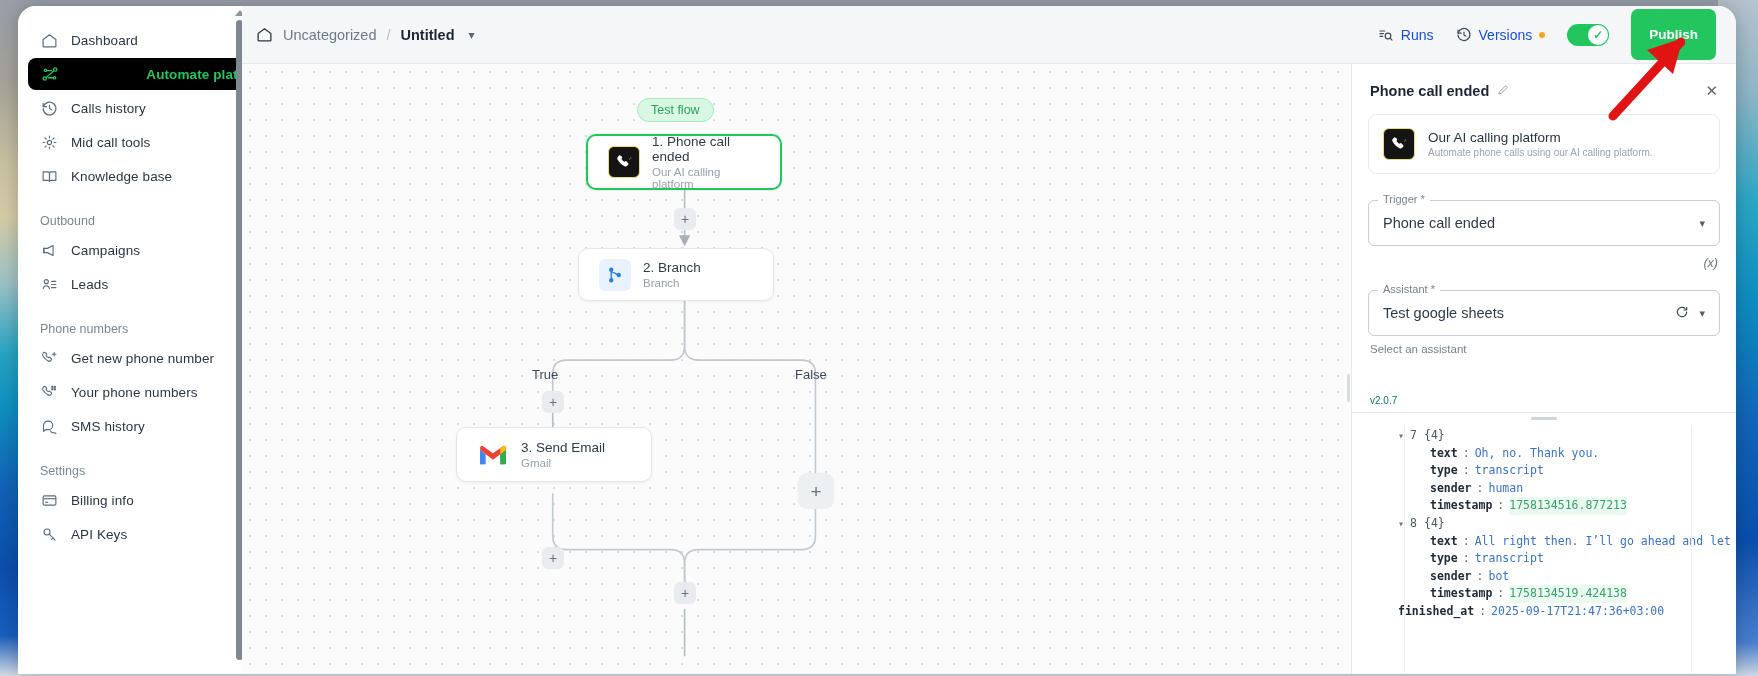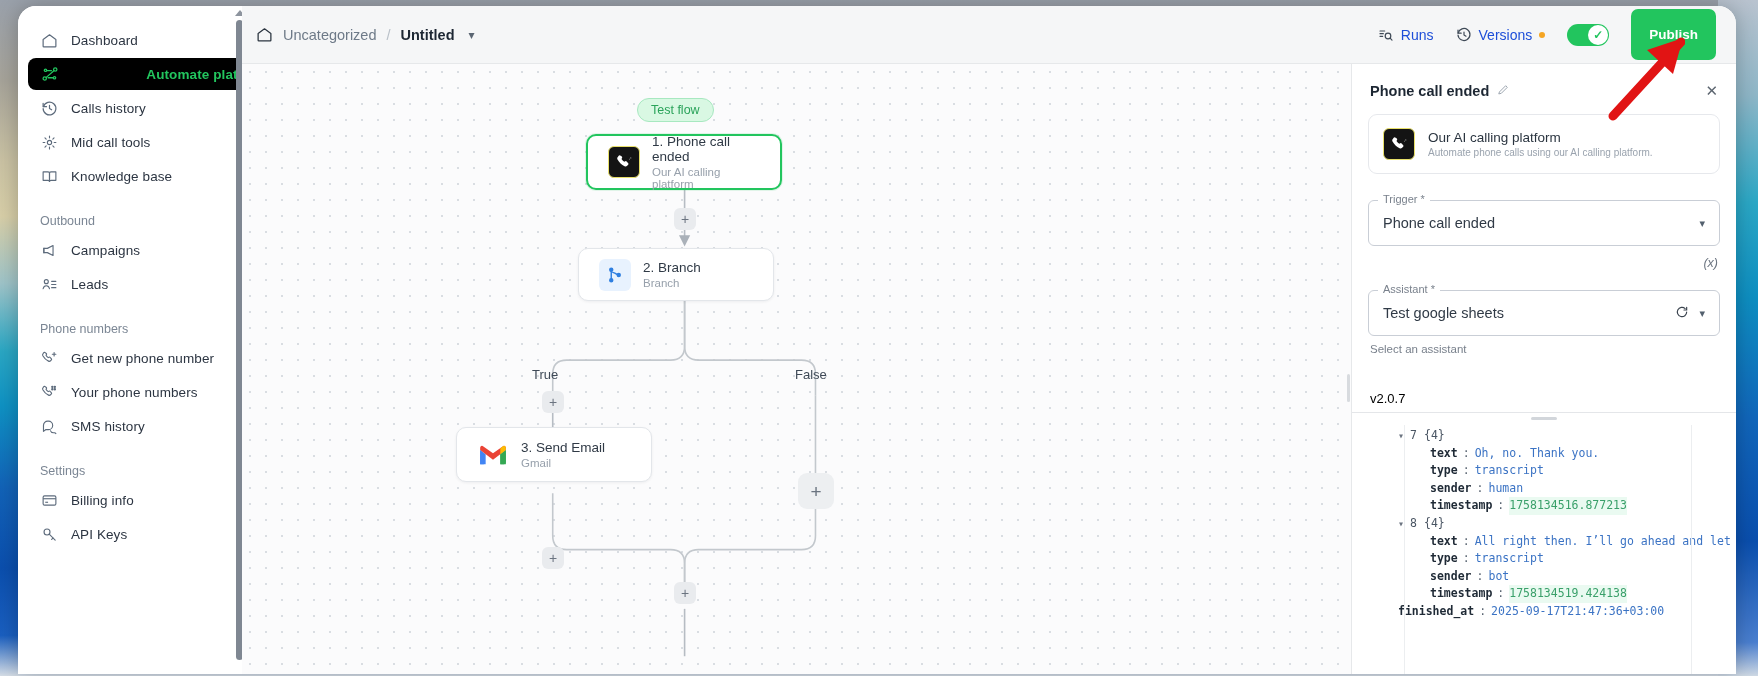--- a/index.html
+++ b/index.html
@@ -184,21 +184,21 @@
   }
   .field-legend {
     position: absolute; left: 10px; top: -7px; background: #fff;
     padding: 0 5px; font-size: 11px; color: #79818c;
   }
   .field-caret { margin-left: auto; color: #53606e; font-size: 11px; }
   .field-refresh { margin-left: auto; color: #3a434e; font-size: 13px; margin-right: 10px; }
   .fx-marker { text-align: right; margin: 10px 18px -6px 0; font-size: 12.5px; color: #6b7480; font-style: italic; }
   .field-help { margin: 7px 18px 0 18px; font-size: 11.5px; color: #79818c; }
 
-  .rp-version { margin-top: auto; padding: 0 0 6px 18px; font-size: 13px; color: #000000; }
+  .rp-version { margin-top: auto; padding: 0 0 6px 18px; font-size: 10px; color: #0f766e; }
 
   .json-pane {
     border-top: 1px solid #e4e6e9; background: #fff;
     height: 262px; position: relative; overflow: hidden;
   }
   .json-grip {
     position: absolute; left: 50%; transform: translateX(-50%); top: 4px;
     width: 26px; height: 3px; border-radius: 2px; background: #d2d6db;
   }
   .json-body {

